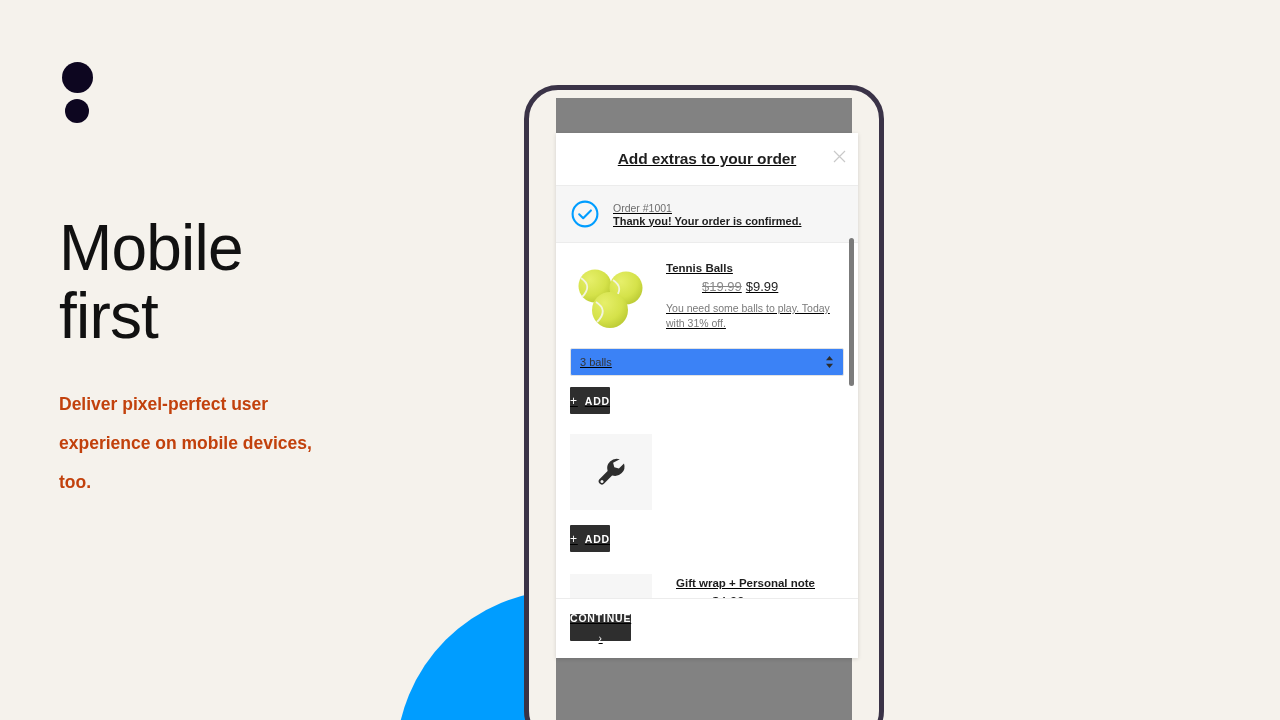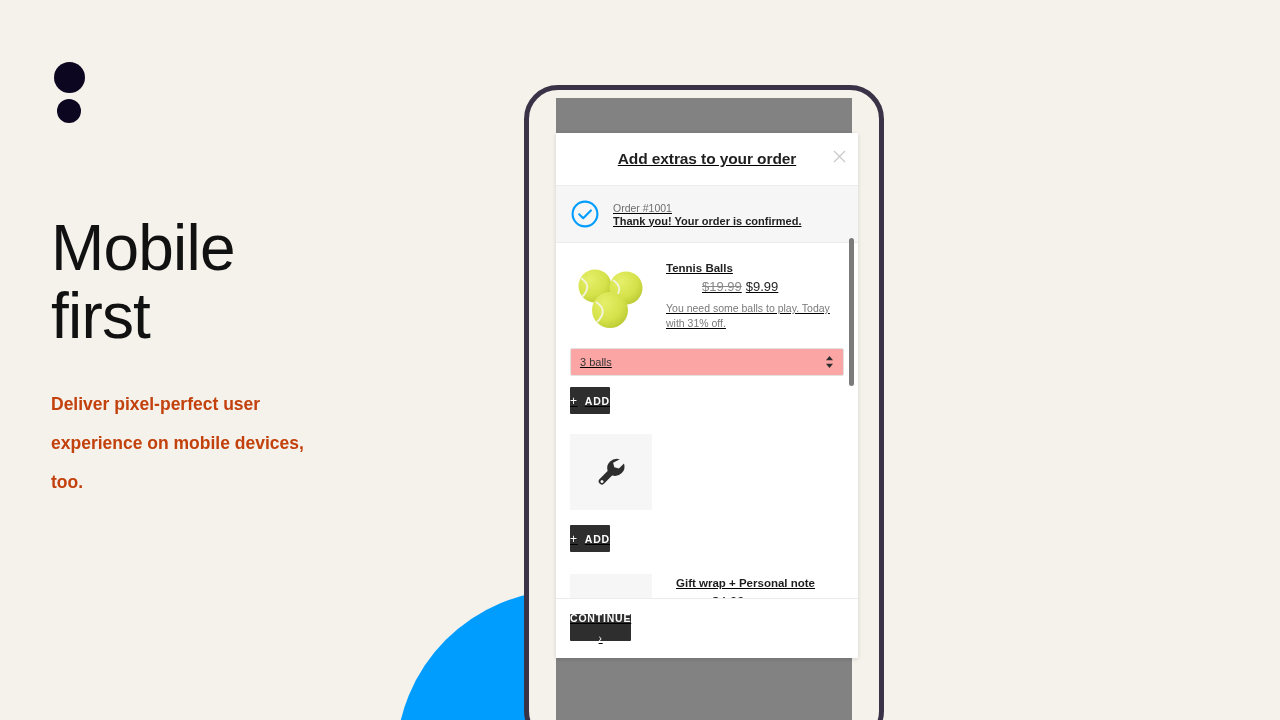--- a/index.html
+++ b/index.html
@@ -24,21 +24,21 @@
     width: 340px;
     height: 340px;
     border-radius: 50%;
     background: #009dff;
     z-index: 1;
   }
 
   
   .left-col {
     position: absolute;
-    left: 51px;
+    left: 59px;
     top: 0;
     width: 420px;
     height: 720px;
     z-index: 3;
   }
 
   .logo {
     position: absolute;
     left: 0;
     top: 62px;
@@ -224,21 +224,21 @@
     font-size: 10.5px;
     line-height: 15px;
     color: #7a7a7a;
   }
 
   
   .qty-select {
     margin: 13px 14px 0 14px;
     height: 28px;
     border: 1px solid #e2e2e2;
-    background: #fca5a5;
+    background: #3b82f6;
     border-radius: 2px;
     display: flex;
     align-items: center;
     padding: 0 9px;
     position: relative;
     cursor: pointer;
   }
   .qty-select-value { font-size: 11px; color: #333333; }
   .qty-spinner {
     position: absolute;

